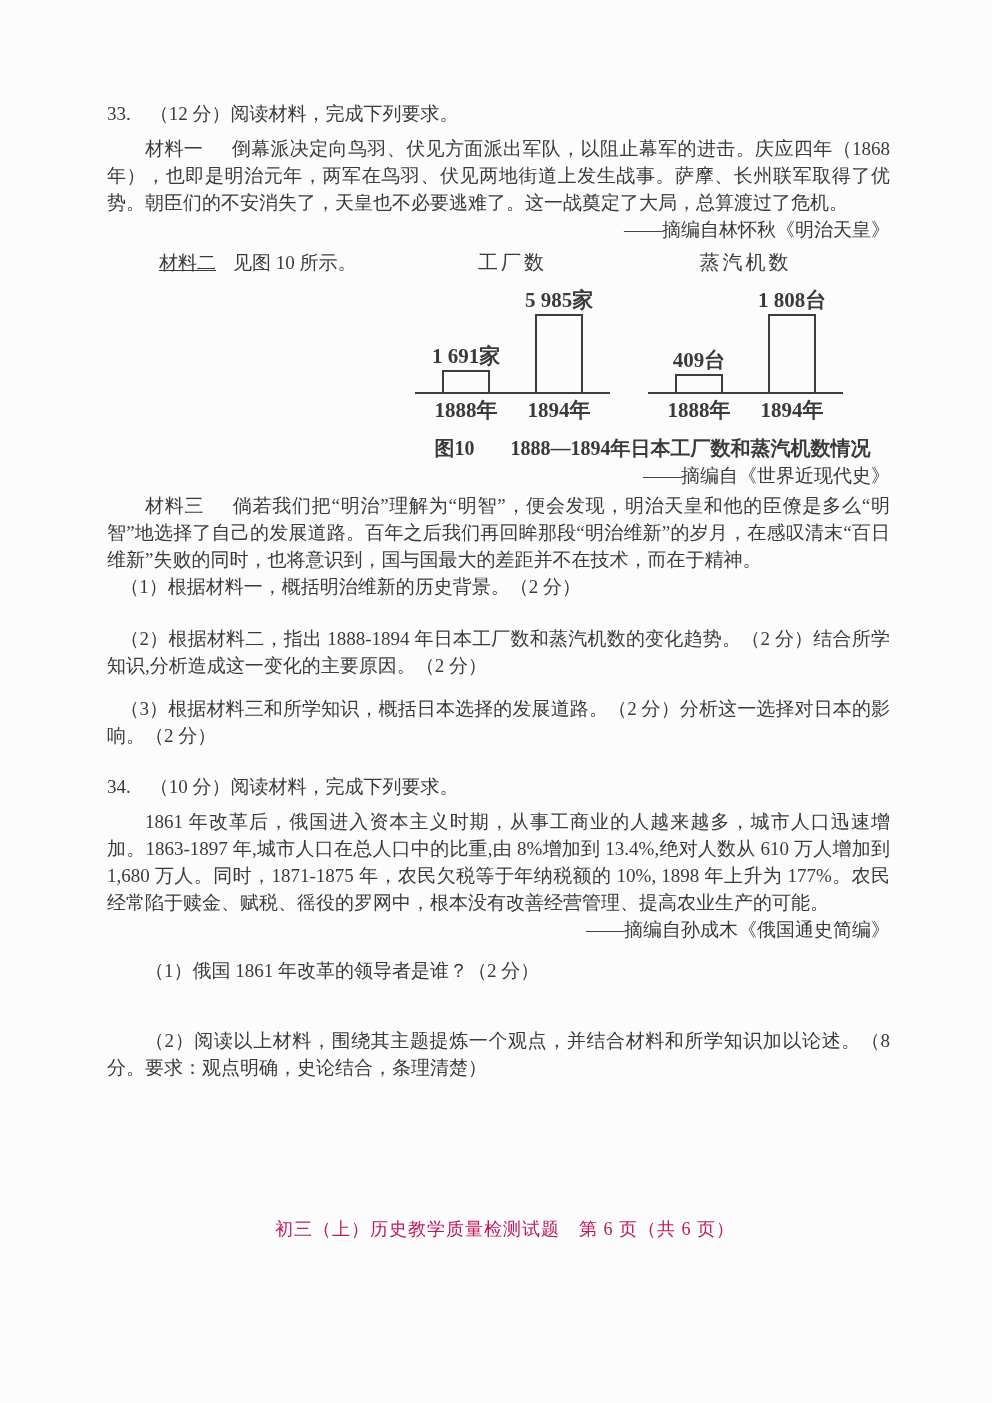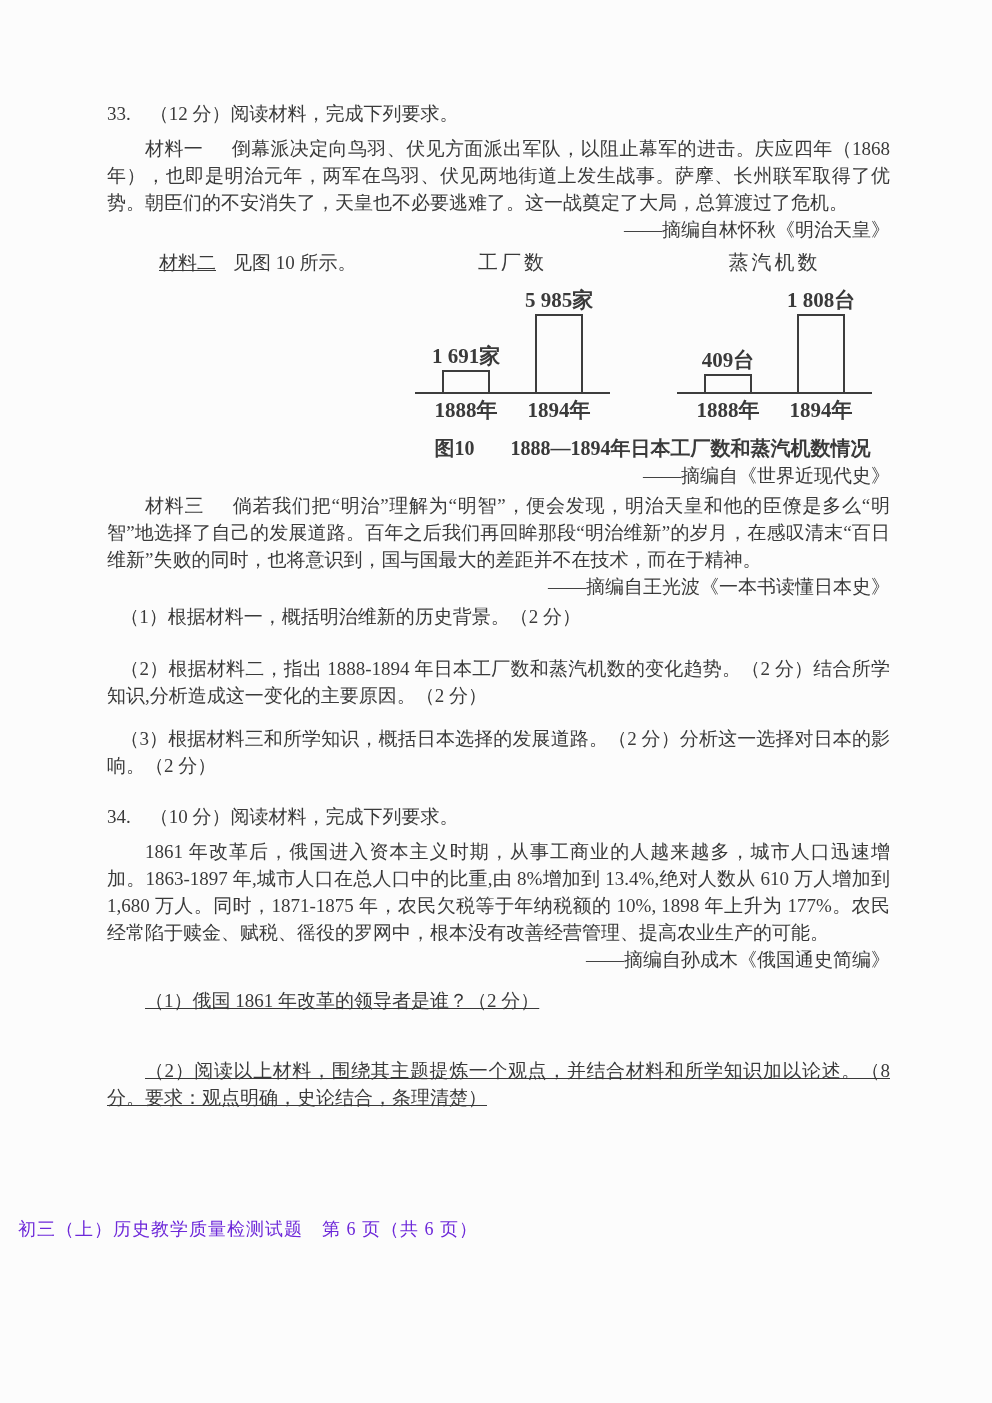--- a/index.html
+++ b/index.html
@@ -25,37 +25,37 @@
   p { text-align: justify; }
   .q-header { margin-bottom: 8px; }
   .para.mat { text-indent: 2em; }
   .mat-label { margin-right: 1.5em; }
   .mat2-label-gap { margin-right: 0.9em; text-decoration: underline; }
   .source {
     text-align: right;
     margin: 0 0 3px 0;
   }
   .question { text-indent: 0.7em; }
-  .question.deep-indent { text-indent: 2em; text-decoration: underline; }
+  .question.deep-indent { text-indent: 2em; }
 
   
   .mat2-row {
     display: flex;
     align-items: flex-start;
     margin-top: 6px;
   }
   .mat2-text {
     width: 308px;
     padding-left: 52px;
     flex: none;
   }
   .figure { width: 475px; flex: none; }
   .charts-row {
     display: flex;
-    gap: 67px;
+    gap: 38px;
   }
   .mini-chart { width: 195px; }
   .chart-title {
     text-align: center;
     font-size: 20px;
     letter-spacing: 3px;
     margin-bottom: 6px;
     white-space: nowrap;
   }
   .plot {
@@ -119,23 +119,24 @@
   .m-q34   { margin-top: 24px; }
   .m-q34-1 { margin-top: 14px; }
   .m-q34-2 { margin-top: 43px; }
   .m-m3    { margin-top: 2px; }
 
   .footer {
     position: absolute;
     top: 1216px;
     left: 0;
     width: 100%;
+    text-align: center;
     font-size: 18px;
     letter-spacing: 1px;
-    color: #6d28d9;
+    color: #be185d;
     padding-left: 18px;
   }
 </style>
 </head>
 <body>
 
 <div class="page">
   <div class="content">
 
     <p class="q-header">33.　（12 分）阅读材料，完成下列要求。</p>
@@ -183,21 +184,20 @@
               </div>
           </div>
         </div>
         <figcaption class="figure-caption"><span class="fig-num">图10</span><span>1888—1894年日本工厂数和蒸汽机数情况</span></figcaption>
       </figure>
     </div>
 
     <p class="source">——摘编自《世界近现代史》</p>
 
     <p class="para mat m-m3"><span class="mat-label">材料三</span><span>倘若我们把“明治”理解为“明智”，便会发现，明治天皇和他的臣僚是多么“明智”地选择了自己的发展道路。百年之后我们再回眸那段“明治维新”的岁月，在感叹清末“百日维新”失败的同时，也将意识到，国与国最大的差距并不在技术，而在于精神。</span></p>
-    <p class="source">——摘编自王光波《一本书读懂日本史》</p>
 
     <p class="question m-q33-1">（1）根据材料一，概括明治维新的历史背景。（2 分）</p>
     <p class="question m-q33-2">（2）根据材料二，指出 1888-1894 年日本工厂数和蒸汽机数的变化趋势。（2 分）结合所学知识,分析造成这一变化的主要原因。（2 分）</p>
     <p class="question m-q33-3">（3）根据材料三和所学知识，概括日本选择的发展道路。（2 分）分析这一选择对日本的影响。（2 分）</p>
 
     <p class="q-header m-q34">34.　（10 分）阅读材料，完成下列要求。</p>
     <p class="para mat">1861 年改革后，俄国进入资本主义时期，从事工商业的人越来越多，城市人口迅速增加。1863-1897 年,城市人口在总人口中的比重,由 8%增加到 13.4%,绝对人数从 610 万人增加到 1,680 万人。同时，1871-1875 年，农民欠税等于年纳税额的 10%, 1898 年上升为 177%。农民经常陷于赎金、赋税、徭役的罗网中，根本没有改善经营管理、提高农业生产的可能。</p>
     <p class="source">——摘编自孙成木《俄国通史简编》</p>
 
     <p class="question deep-indent m-q34-1">（1）俄国 1861 年改革的领导者是谁？（2 分）</p>

